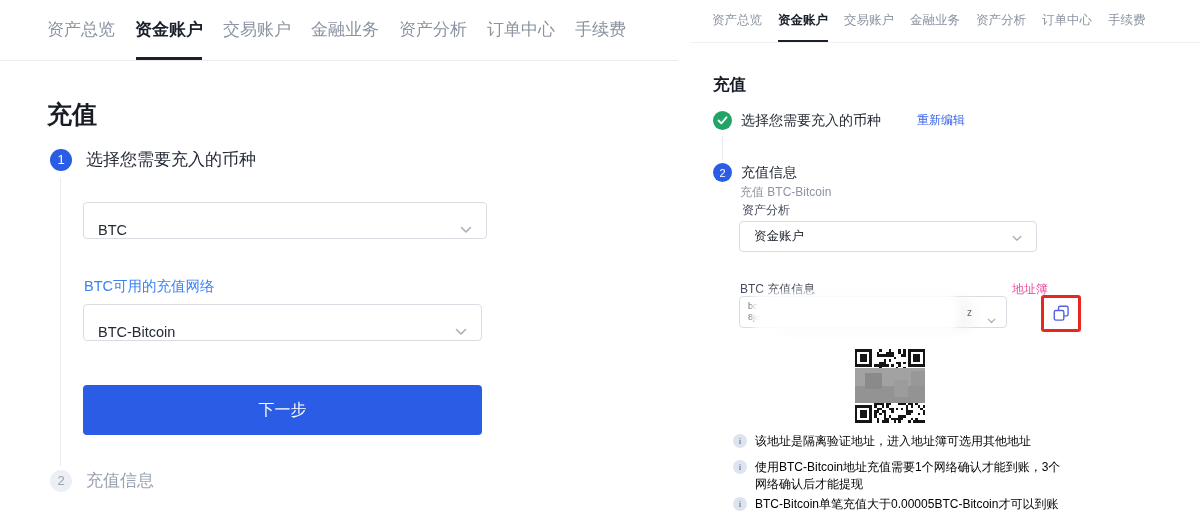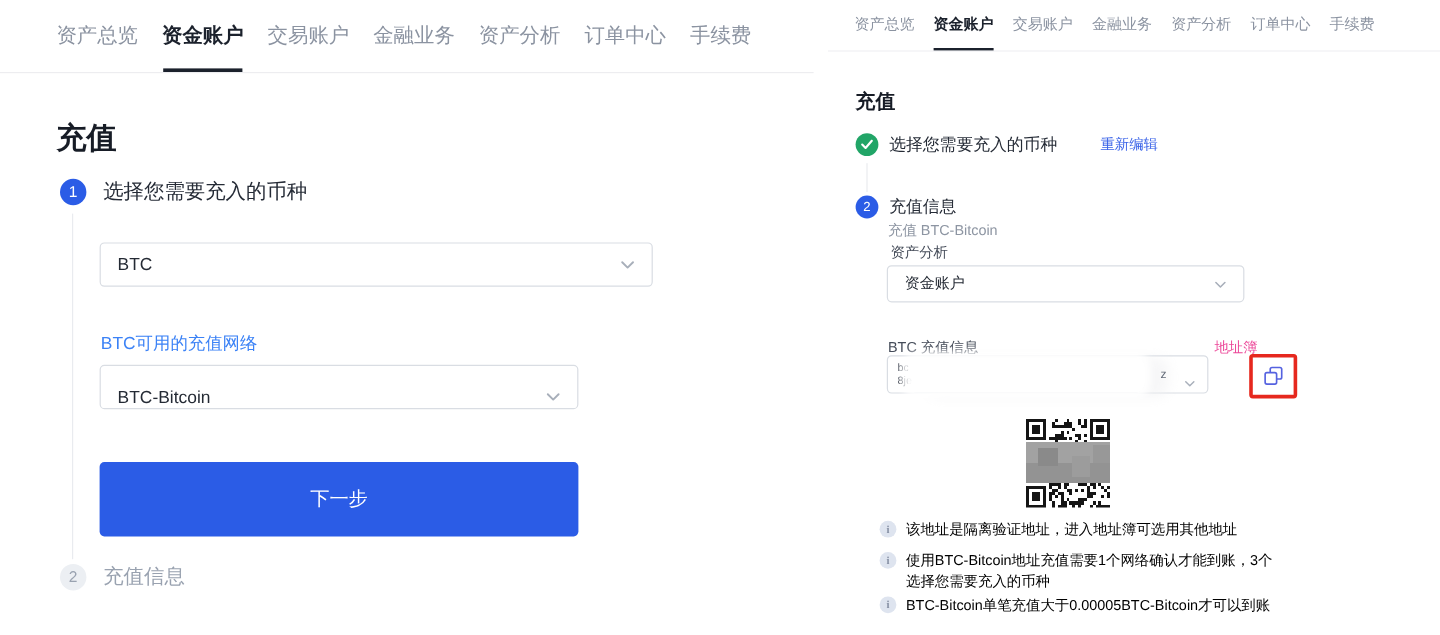--- a/index.html
+++ b/index.html
@@ -30,21 +30,21 @@
 
   .connector-l { position:absolute; left:60px; top:178px; width:1px; height:288px; background:#e9ebef; }
 
   .select-box { position:absolute; border:1px solid #d9dde3; border-radius:4px; background:#fff;
     display:flex; align-items:center; padding:0 14px; cursor:pointer; }
   .select-box .val { font-size:14.5px; color:#242a34; }
   .select-box .chev { margin-left:auto; }
 
   .field-label-l { position:absolute; left:84px; top:277px; font-size:14.5px; color:#3b82f6; }
 
-  .next-btn { position:absolute; left:83px; top:385px; width:399px; height:62px; border:none;
+  .next-btn { position:absolute; left:83px; top:385px; width:399px; height:50px; border:none;
     border-radius:4px; background:#2b5ce6; color:#fff; font-size:16px; cursor:pointer;
     font-family:"Liberation Sans", sans-serif; }
 
   
   .panel-right { position:absolute; left:690px; top:0; width:510px; height:529px; }
   .tabs-r { position:absolute; left:0; top:0; width:510px; height:43px;
     border-bottom:1px solid #f0f1f4; display:flex; align-items:flex-end;
     padding-left:22px; gap:16px; }
   .tabs-r .tab { font-size:12.5px; color:#8b93a1; padding-bottom:13px; cursor:pointer; position:relative; white-space:nowrap; }
   .tabs-r .tab.active { color:#1b212c; font-weight:700; }
@@ -103,21 +103,21 @@
 
     <h1 class="title-l">充值</h1>
 
     <div class="connector-l"></div>
 
     <div class="step-row" style="left:50px; top:148px;">
       <div class="step-circle">1</div>
       <div class="step-label">选择您需要充入的币种</div>
     </div>
 
-    <div class="select-box" style="left:83px; top:202px; width:461px; height:37px;">
+    <div class="select-box" style="left:83px; top:202px; width:404px; height:37px;align-items:flex-end;">
       <span class="val">BTC</span>
       <span class="chev">
         <svg width="12" height="8" viewBox="0 0 12 8">
             <path d="M1.5 1.5l4.5 4.5 4.5-4.5" stroke="#a8afba" stroke-width="1.6" fill="none" stroke-linecap="round" stroke-linejoin="round"></path>
           </svg>
       </span>
     </div>
 
     <div class="field-label-l">BTC可用的充值网络</div>
 
@@ -510,21 +510,21 @@
         </svg>
     </div>
 
     <div class="note-row" style="left:43px; top:433px;">
       <div class="note-icon">i</div>
       <div class="note-text">该地址是隔离验证地址，进入地址簿可选用其他地址</div>
     </div>
     <div class="note-row" style="left:43px; top:459px;">
       <div class="note-icon">i</div>
       <div class="note-text">使用BTC-Bitcoin地址充值需要1个网络确认才能到账，3个
-选择您需要充入的币种</div>
+网络确认后才能提现</div>
     </div>
     <div class="note-row" style="left:43px; top:496px;">
       <div class="note-icon">i</div>
       <div class="note-text">BTC-Bitcoin单笔充值大于0.00005BTC-Bitcoin才可以到账</div>
     </div>
 
   </div>
 </div>
 
 </body></html>

